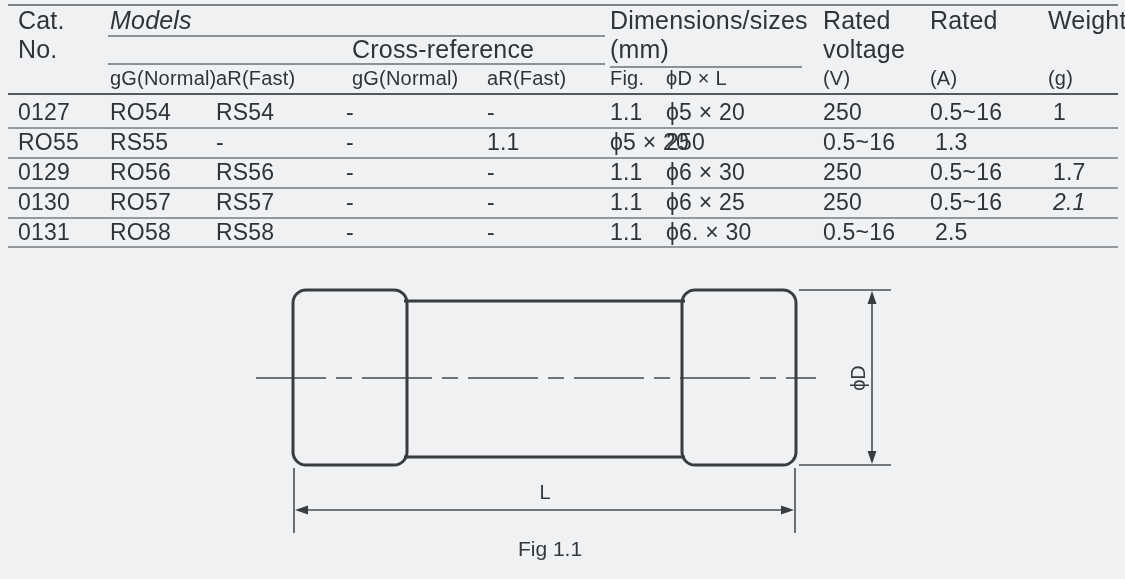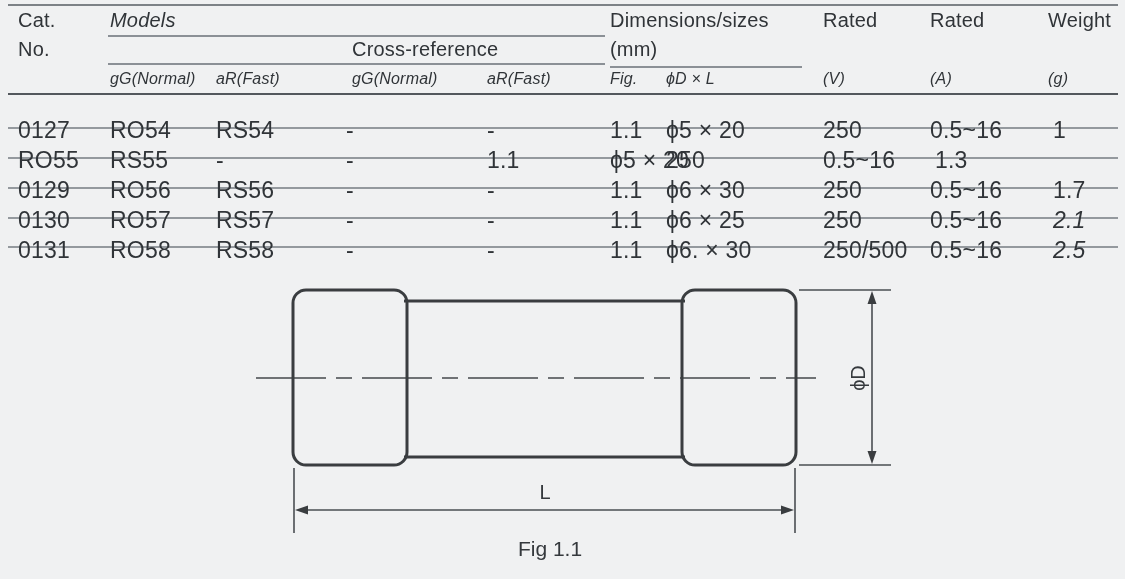--- a/index.html
+++ b/index.html
@@ -13,25 +13,25 @@
   }
   #page{position:absolute;inset:0;}
   .rule{position:absolute;height:2px;background:#8b9096;}
   .hgrid{
     position:absolute;left:18px;width:1104px;
     display:grid;
     grid-template-columns:92px 106px 130px 141px 123px 56px 157px 107px 118px 74px;
     grid-template-rows:29px 29px 29px;
   }
   .hcell{
-    font-size:20px;letter-spacing:0.2px;line-height:29px;
+    font-size:25px;letter-spacing:0.2px;line-height:29px;
     white-space:nowrap;
   }
-  .hcell.sub{font-size:16px;font-style:italic;}
-  .rows{position:absolute;left:18px;top:115px;width:1104px;}
+  .hcell.sub{font-size:20px;}
+  .rows{position:absolute;left:18px;top:97px;width:1104px;}
   .trow{
     display:grid;
     grid-template-columns:92px 106px 130px 141px 123px 56px 157px 107px 118px 74px;
     height:30px;
   }
   .tcell{
     font-size:23px;letter-spacing:0.2px;line-height:30px;white-space:nowrap;
   }
   svg{position:absolute;inset:0;pointer-events:none;}
   svg text{font-family:"Liberation Sans", sans-serif;fill:#35393d;}
@@ -56,20 +56,21 @@
     <span class="hcell" style="grid-area:1/1;">Cat.</span>
     <span class="hcell" style="grid-area:1/2;font-style:italic;">Models</span>
     <span class="hcell" style="grid-area:1/6/2/8;">Dimensions/sizes</span>
     <span class="hcell" style="grid-area:1/8;">Rated</span>
     <span class="hcell" style="grid-area:1/9;">Rated</span>
     <span class="hcell" style="grid-area:1/10;">Weight</span>
 
     <span class="hcell" style="grid-area:2/4/3/6;padding-left:6px;">Cross-reference</span>
     <span class="hcell" style="grid-area:2/1;">No.</span>
     <span class="hcell" style="grid-area:2/6/3/8;">(mm)</span>
+    <span class="hcell" style="grid-area:2/8;">voltage</span>
 
     <span class="hcell sub" style="grid-area:3/2;">gG(Normal)</span>
     <span class="hcell sub" style="grid-area:3/3;">aR(Fast)</span>
     <span class="hcell sub" style="grid-area:3/4;padding-left:6px;">gG(Normal)</span>
     <span class="hcell sub" style="grid-area:3/5;">aR(Fast)</span>
     <span class="hcell sub" style="grid-area:3/6;">Fig.</span>
     <span class="hcell sub" style="grid-area:3/7;">ϕD × L</span>
     <span class="hcell sub" style="grid-area:3/8;">(V)</span>
     <span class="hcell sub" style="grid-area:3/9;">(A)</span>
     <span class="hcell sub" style="grid-area:3/10;">(g)</span>
@@ -124,23 +125,22 @@
       <span class="tcell" style="padding-left:5px;font-style:italic;">2.1</span>
     </div>
     <div class="trow">
       <span class="tcell">0131</span>
       <span class="tcell">RO58</span>
       <span class="tcell">RS58</span>
       <span class="tcell">-</span>
       <span class="tcell">-</span>
       <span class="tcell">1.1</span>
       <span class="tcell">ϕ6. × 30</span>
-      <span class="tcell">250/500</span>
       <span class="tcell">0.5~16</span>
-      <span class="tcell" style="padding-left:5px;font-style:italic;">2.5</span>
+      <span class="tcell" style="padding-left:5px;">2.5</span>
     </div>
   </div>
 
   <svg width="1125" height="579" viewBox="0 0 1125 579">
 
     <line x1="256" y1="378" x2="816" y2="378" stroke="#44484c" stroke-width="1.6" stroke-dasharray="70 10 16 10"></line>
 
     <line x1="404" y1="301" x2="685" y2="301" stroke="#3a3d40" stroke-width="3"></line>
     <line x1="404" y1="457" x2="685" y2="457" stroke="#3a3d40" stroke-width="3"></line>
 

